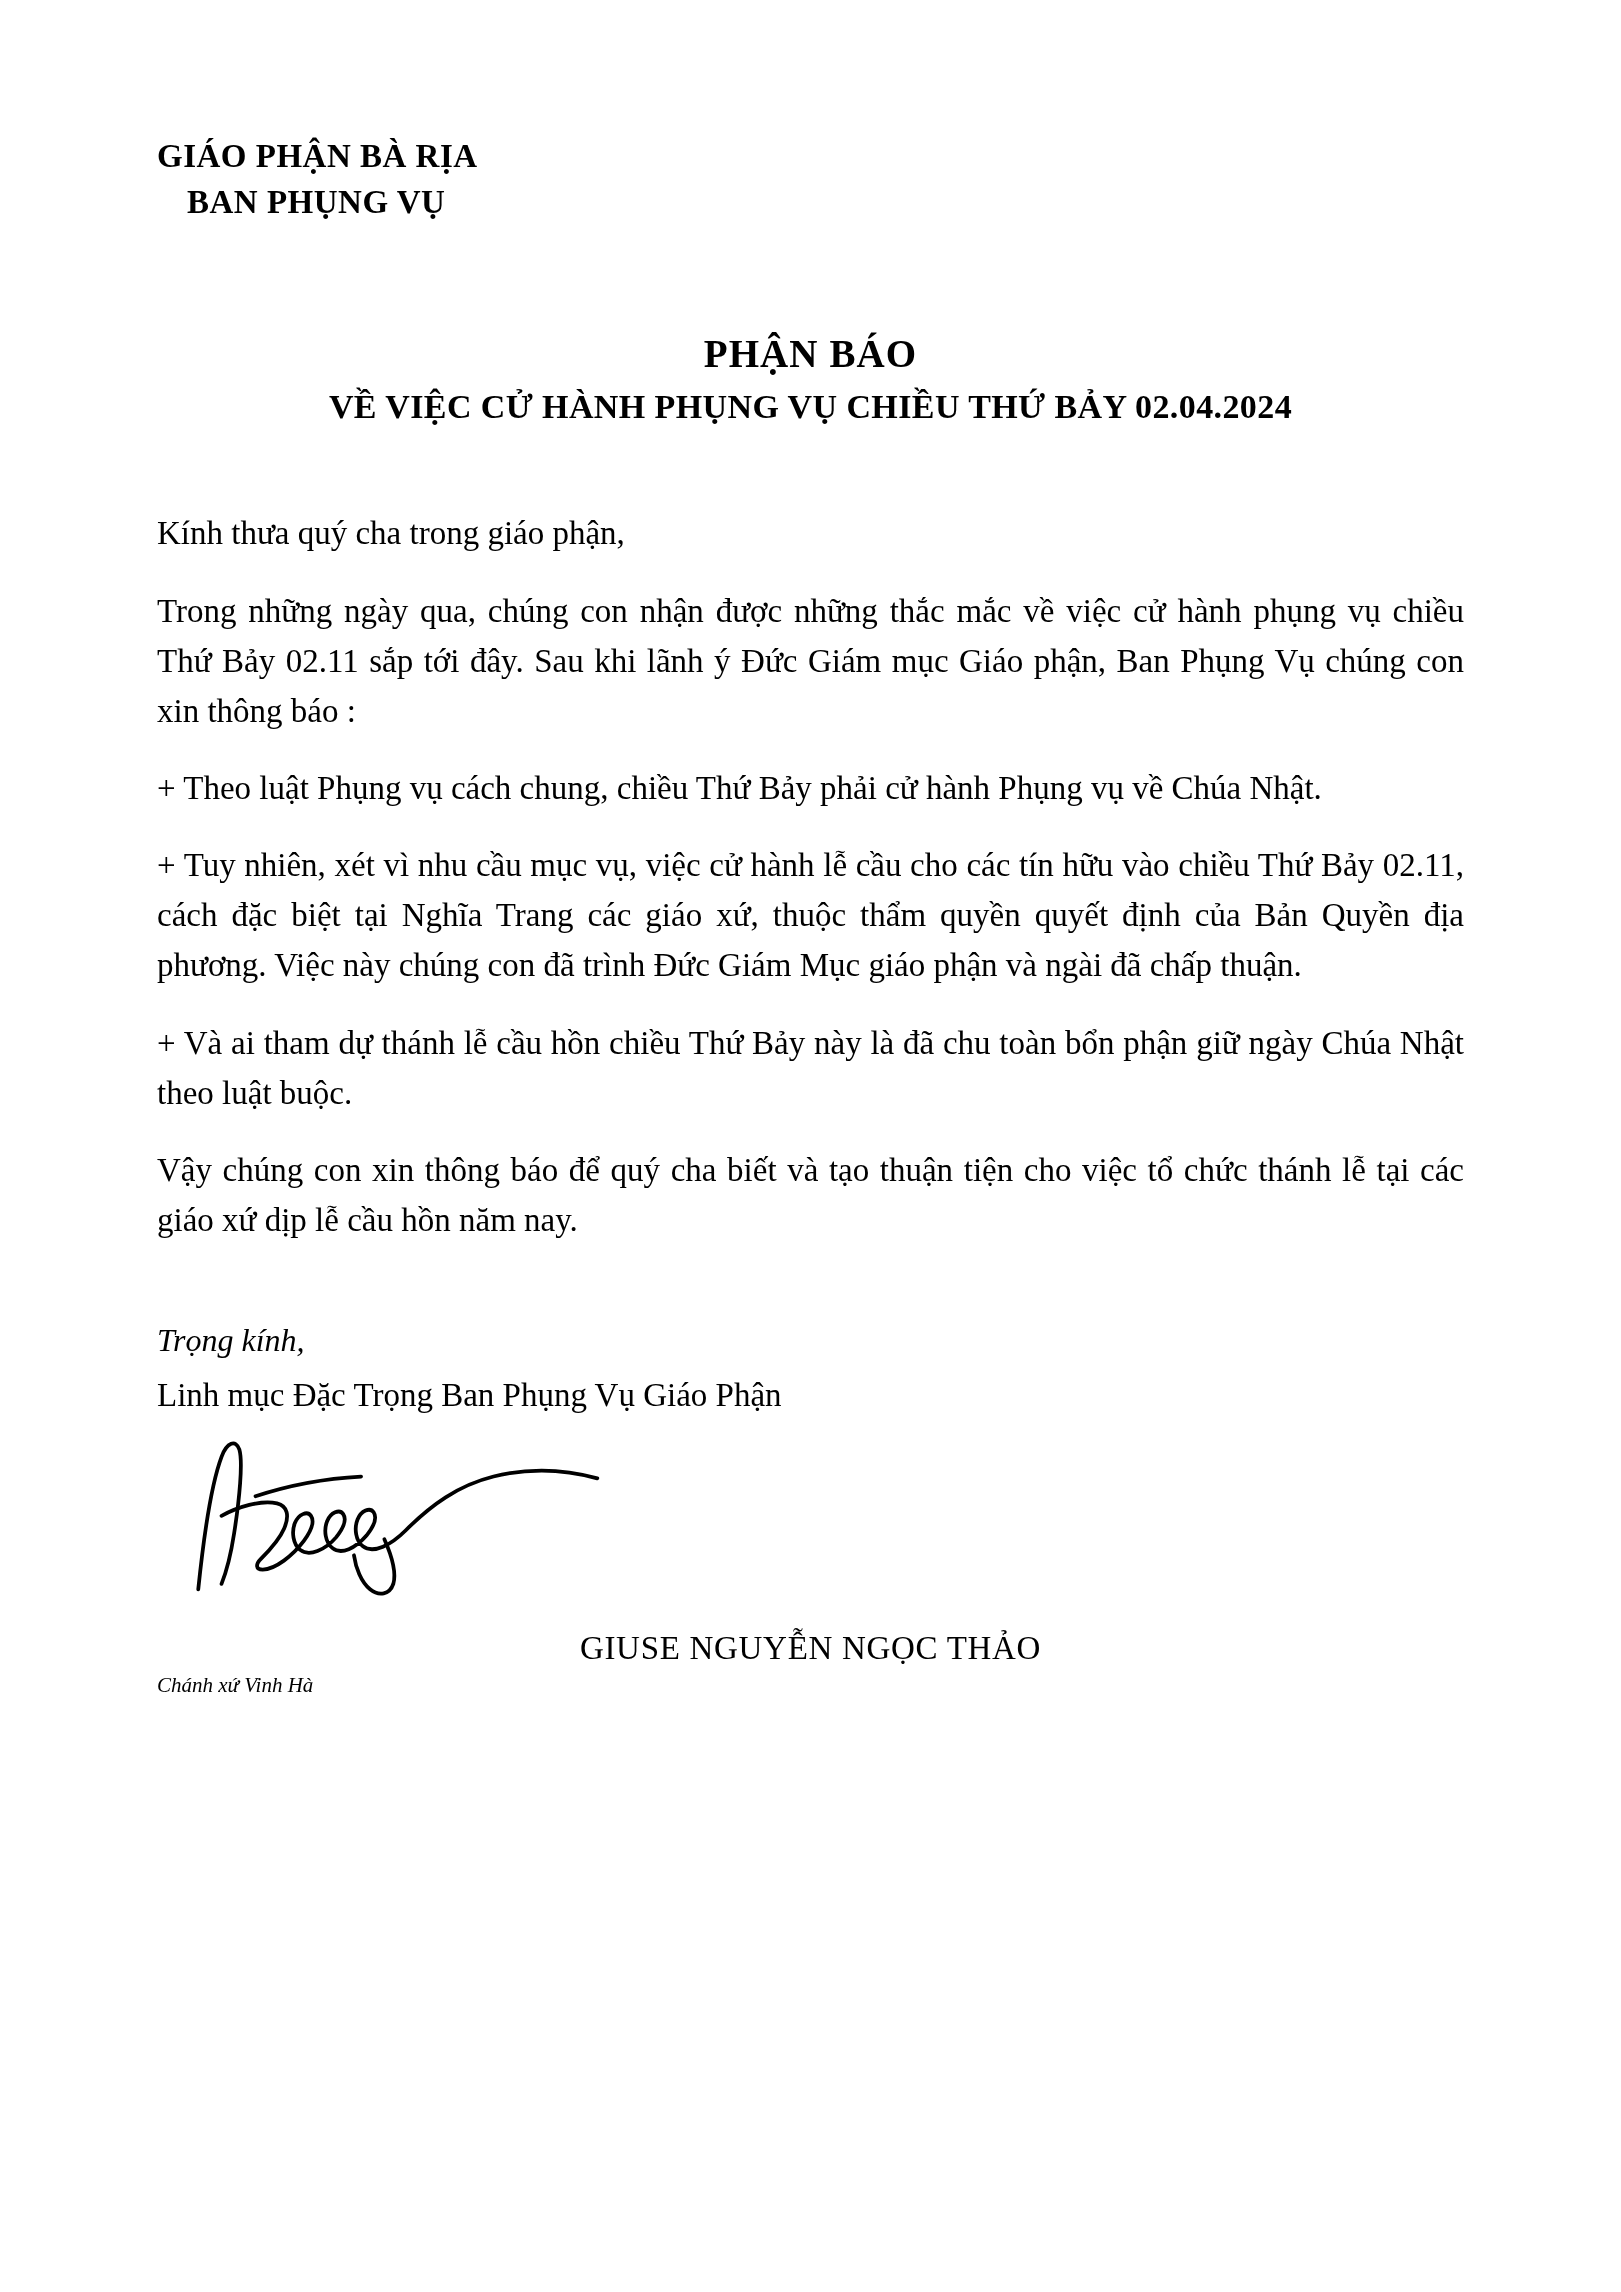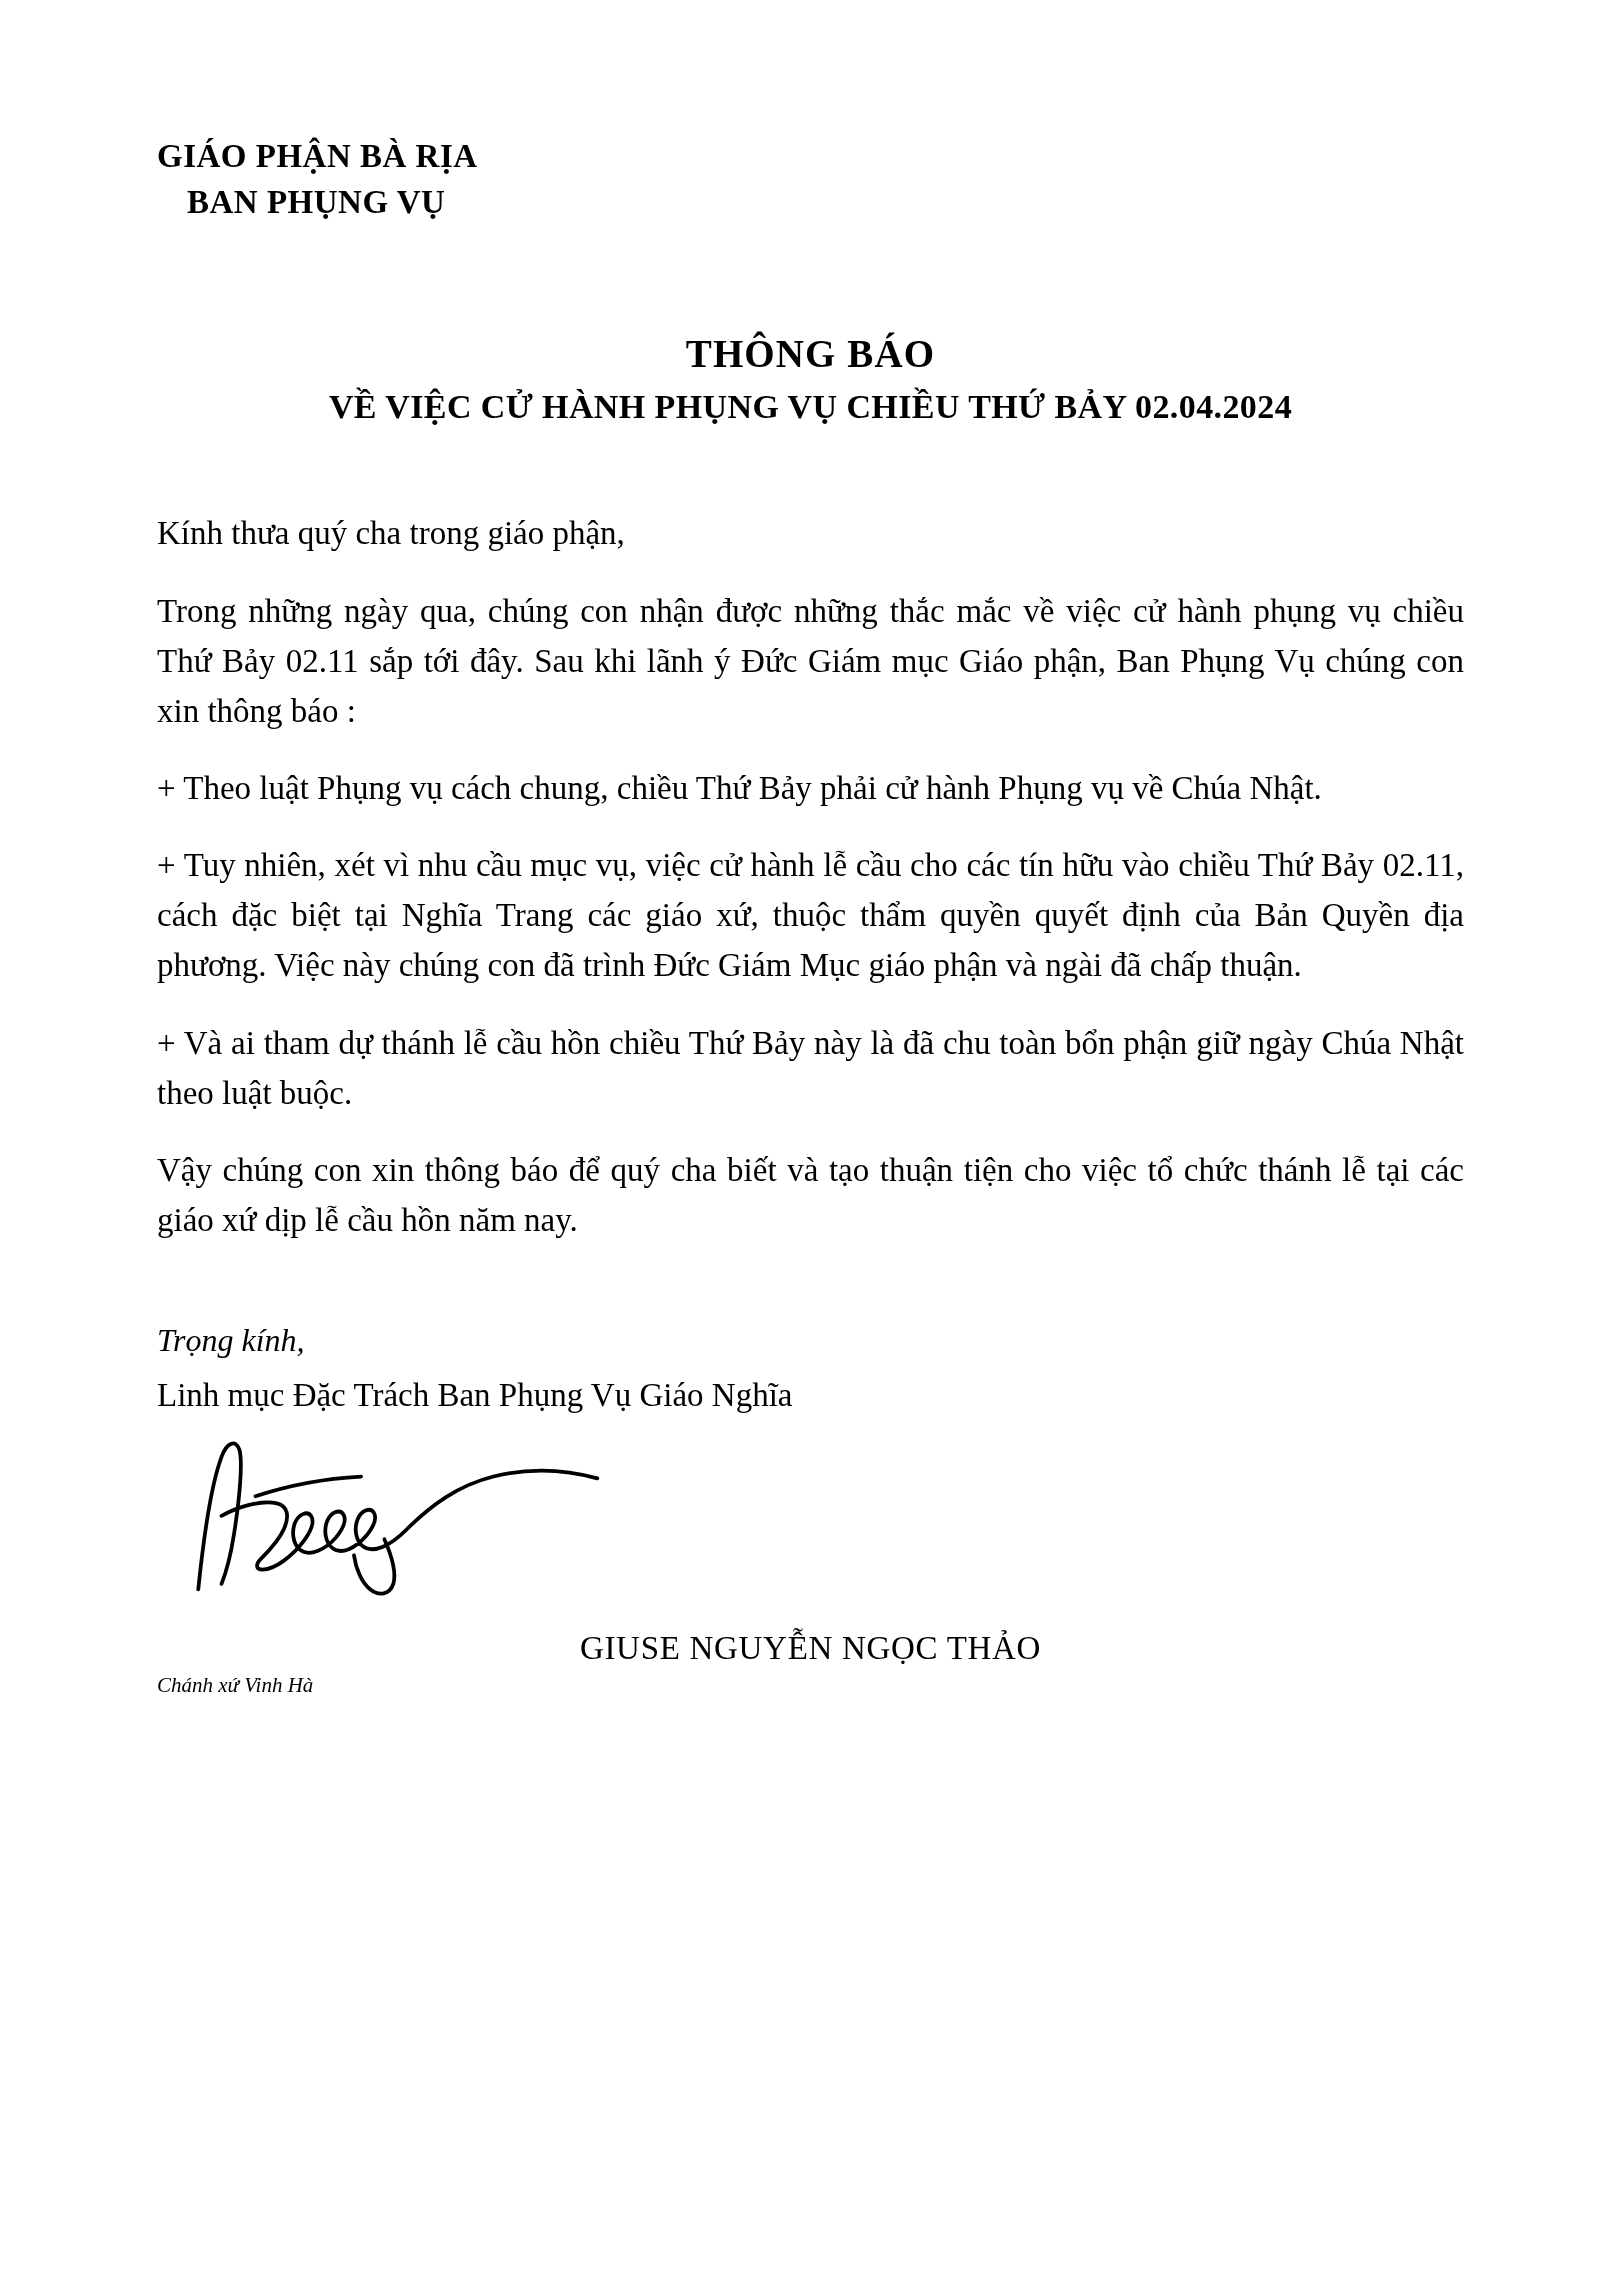--- a/index.html
+++ b/index.html
@@ -108,36 +108,36 @@
 <body>
 
 <div class="page">
 
   <div class="letterhead">
     <div class="line1">GIÁO PHẬN BÀ RỊA</div>
     <div class="line2">BAN PHỤNG VỤ</div>
   </div>
 
   <div class="title-block">
-    <div class="title-main">THÔNG BÁO</div>
+    <div class="title-main">PHẬN BÁO</div>
     <div class="title-sub">VỀ VIỆC CỬ HÀNH PHỤNG VỤ CHIỀU THỨ BẢY 02.04.2024</div>
   </div>
 
   <div class="body-block">
     <p class="para">Kính thưa quý cha trong giáo phận,</p>
     <p class="para">Trong những ngày qua, chúng con nhận được những thắc mắc về việc cử hành phụng vụ chiều Thứ Bảy 02.11 sắp tới đây. Sau khi lãnh ý Đức Giám mục Giáo phận, Ban Phụng Vụ chúng con xin thông báo :</p>
     <p class="para">+ Theo luật Phụng vụ cách chung, chiều Thứ Bảy phải cử hành Phụng vụ về Chúa Nhật.</p>
     <p class="para">+ Tuy nhiên, xét vì nhu cầu mục vụ, việc cử hành lễ cầu cho các tín hữu vào chiều Thứ Bảy 02.11, cách đặc biệt tại Nghĩa Trang các giáo xứ, thuộc thẩm quyền quyết định của Bản Quyền địa phương. Việc này chúng con đã trình Đức Giám Mục giáo phận và ngài đã chấp thuận.</p>
     <p class="para">+ Và ai tham dự thánh lễ cầu hồn chiều Thứ Bảy này là đã chu toàn bổn phận giữ ngày Chúa Nhật theo luật buộc.</p>
     <p class="para">Vậy chúng con xin thông báo để quý cha biết và tạo thuận tiện cho việc tổ chức thánh lễ tại các giáo xứ dịp lễ cầu hồn năm nay.</p>
   </div>
 
   <div class="sign-block">
     <p class="sign-regards">Trọng kính,</p>
-    <p class="sign-role">Linh mục Đặc Trách Ban Phụng Vụ Giáo Nghĩa</p>
+    <p class="sign-role">Linh mục Đặc Trọng Ban Phụng Vụ Giáo Phận</p>
 
     <div class="signature-art">
       <svg viewBox="0 0 560 190" width="502" height="170" xmlns="http://www.w3.org/2000/svg" aria-hidden="true">
         <g fill="none" stroke="#000000" stroke-width="4.2" stroke-linecap="round" stroke-linejoin="round">
           <path d="M40 178 C 46 120, 54 62, 66 30 C 72 14, 82 10, 86 22 C 90 36, 86 78, 80 116 C 76 142, 70 162, 66 172"></path>
           <path d="M66 96 C 84 86, 110 78, 128 82 C 140 85, 142 96, 136 110 C 130 124, 118 136, 110 144 C 104 150, 104 156, 112 156 C 126 156, 146 140, 158 124 C 166 113, 170 102, 166 96 C 162 90, 152 94, 148 104 C 144 114, 146 128, 154 134 C 164 142, 182 134, 194 120 C 202 110, 206 100, 202 94 C 198 88, 188 92, 184 102 C 180 112, 182 126, 190 132 C 200 140, 216 132, 228 118 C 236 108, 240 98, 236 92 C 232 86, 222 90, 218 100 C 214 110, 216 124, 224 130 C 236 139, 256 128, 272 112 C 300 84, 330 62, 370 52 C 410 42, 450 44, 486 54"></path>
           <path d="M248 122 C 256 140, 262 158, 258 172 C 254 184, 242 186, 232 178 C 222 170, 216 154, 214 140"></path>
           <path d="M104 74 C 140 62, 184 54, 222 52"></path>
         </g>
       </svg>

